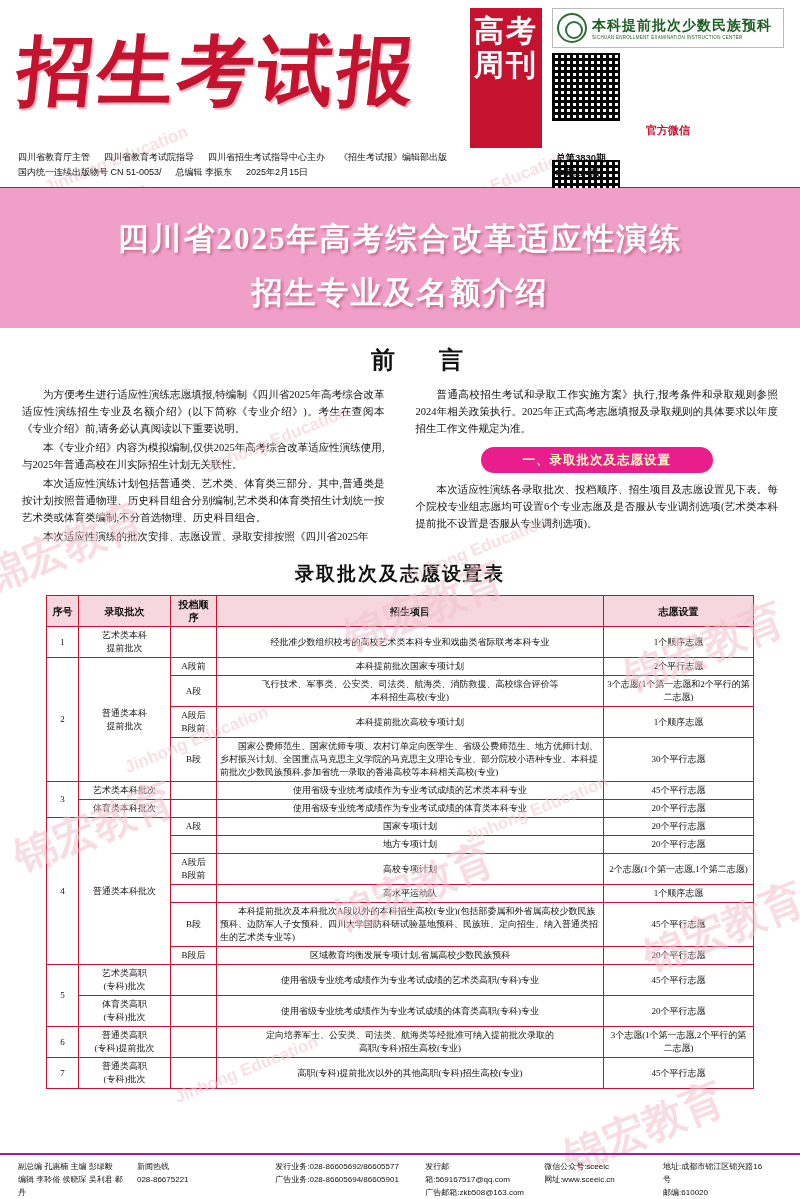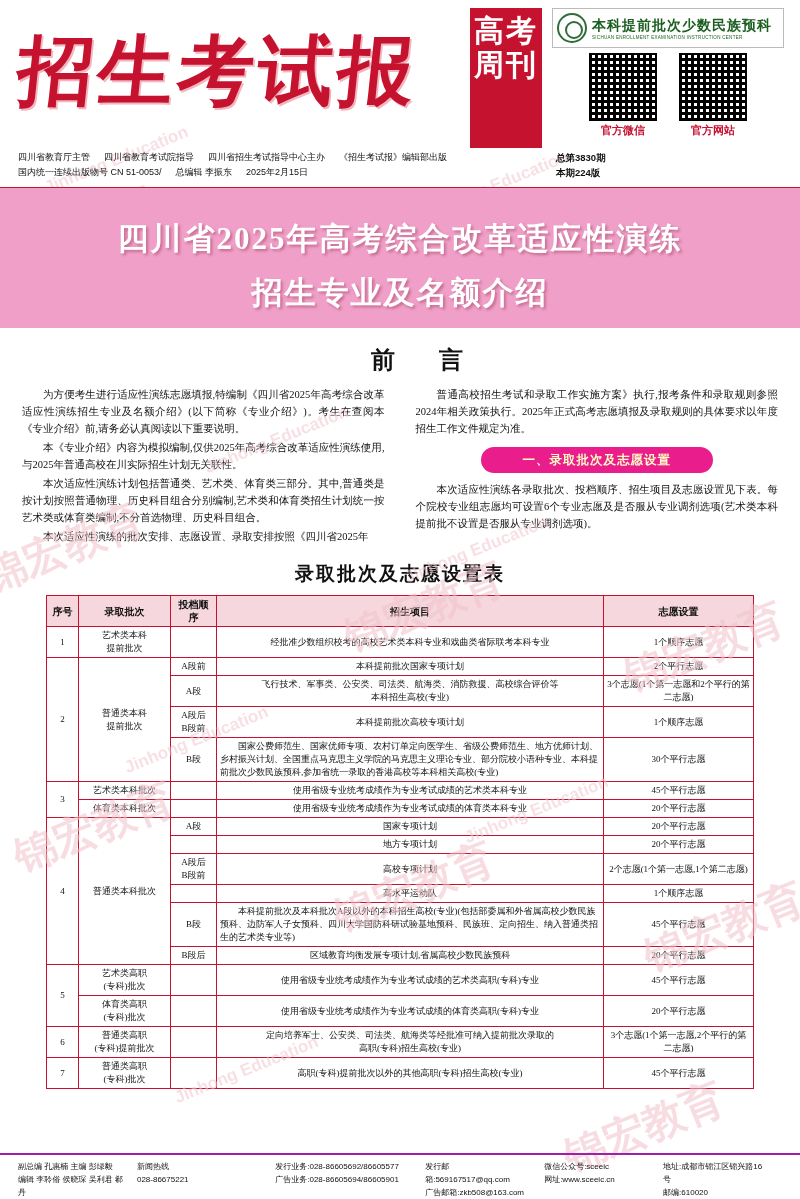--- a/index.html
+++ b/index.html
@@ -44,21 +44,21 @@
   .org-seal:after { content:""; position:absolute; left:6px; top:6px; width:14px; height:14px;
               border:2px solid #2f6e3a; border-radius:50%; }
   .org-cn { font-size:14px; font-weight:bold; color:#1b5e20; letter-spacing:1px; }
   .org-en { font-size:4.5px; color:#1b5e20; letter-spacing:.3px; }
   .qr { width:68px; height:68px; background:
         repeating-linear-gradient(0deg,#000 0 3px,#fff 3px 6px),
         repeating-linear-gradient(90deg,#000 0 3px,transparent 3px 6px);
         background-blend-mode: multiply; }
   .qr-wrap { text-align:center; }
   .qr-cap { font-size:11px; color:#c4122f; font-weight:bold; margin-top:2px; }
-  .qrs { display:flex; gap:22px; justify-content:center; margin-top:5px; }
+  .qrs { display:flex; gap:22px; justify-content:center; margin-top:5px;flex-direction:column; }
 
   .mast-info { position:absolute; left:18px; top:150px; width:470px;
                font-size:9px; color:#111; line-height:15px; }
   .mast-info .row { display:flex; gap:14px; }
   .mast-right { position:absolute; left:556px; top:150px; font-size:9.5px; line-height:15px; font-weight:bold;}
 
   
   .title-band { background:#f0a0c8; height:140px; position:relative; }
   .title-band .t1, .title-band .t2 {
     text-align:center; color:#fff; font-family:"Liberation Serif", serif;

